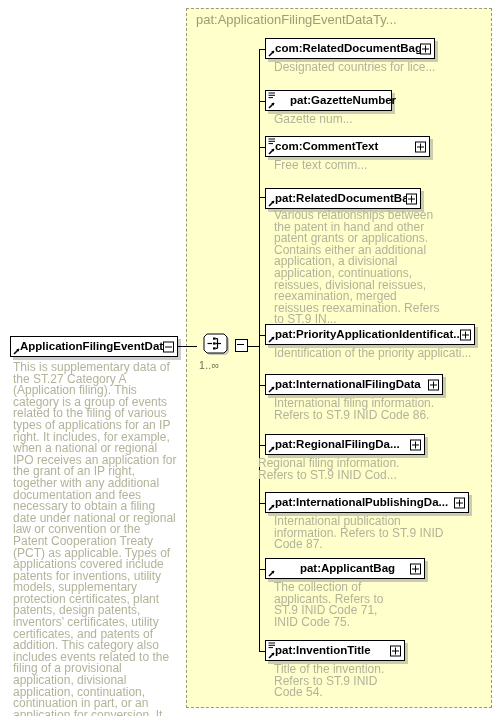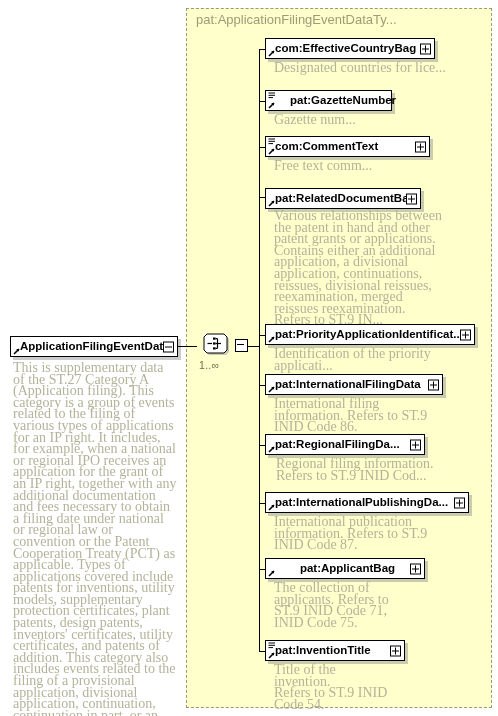--- a/index.html
+++ b/index.html
@@ -102,24 +102,24 @@
     left: 4px;
     top: 1px;
     width: 1px;
     height: 7px;
     background: #000;
   }
 
   
   .annot {
     position: absolute;
-    font-size: 14px;
+    font-size: 12px;
     line-height: 11.6px;
     color: #b3b39a;
-    font-family: Liberation Serif, serif;
+    font-family: Liberation Sans, sans-serif;
     white-space: pre-line;
   }
 
   
   .line-h, .line-v {
     position: absolute;
     background: #000000;
   }
   .line-h { height: 1px; }
   .line-v { width: 1px; }
@@ -185,21 +185,21 @@
 <div class="line-h" style="left:247px; top:346px; width:13px;"></div>
 <div class="line-v" id="trunk" style="left: 259px; top: 49px; height: 602px;"></div>
 
 <div id="children-layer">
     <div class="line-h" style="left: 259px; top: 49px; width: 6px;"></div>
     <div class="node-box" style="left: 265px; top: 38px; width: 170px;">
       <svg class="corner-arrow" viewBox="0 0 7 7">
         <path d="M1 6 L6 1" stroke="#000" stroke-width="1.6" fill="none"></path>
         <path d="M6 1 L3.2 1 L6 3.8 Z" fill="#000"></path>
       </svg>
-      <span class="node-label">com:EffectiveCountryBag</span>
+      <span class="node-label">com:RelatedDocumentBag</span>
       <span class="togglebox plus"></span>
     </div>
     <div class="annot" style="left: 274px; top: 62px; width: 200px;">Designated countries for lice...</div>
     <div class="line-h" style="left: 259px; top: 101px; width: 6px;"></div>
     <div class="node-box" style="left: 265px; top: 90px; width: 127px; padding-left: 15px;">
       <svg class="doc-marker" viewBox="0 0 8 7">
         <line x1="0.5" y1="1" x2="7" y2="1" stroke="#000" stroke-width="1"></line>
         <line x1="0.5" y1="3.3" x2="7" y2="3.3" stroke="#000" stroke-width="1"></line>
         <line x1="0.5" y1="5.6" x2="5" y2="5.6" stroke="#000" stroke-width="1"></line>
       </svg>
@@ -257,21 +257,21 @@
     <div class="annot" style="left: 274px; top: 398px; width: 178px;">International filing information. Refers to ST.9 INID Code 86.</div>
     <div class="line-h" style="left: 259px; top: 445px; width: 6px;"></div>
     <div class="node-box" style="left: 265px; top: 434px; width: 160px;">
       <svg class="corner-arrow" viewBox="0 0 7 7">
         <path d="M1 6 L6 1" stroke="#000" stroke-width="1.6" fill="none"></path>
         <path d="M6 1 L3.2 1 L6 3.8 Z" fill="#000"></path>
       </svg>
       <span class="node-label">pat:RegionalFilingDa...</span>
       <span class="togglebox plus"></span>
     </div>
-    <div class="annot" style="left: 276px; top: 458px; width: 170px;">Regional filing information.
+    <div class="annot" style="left: 258px; top: 458px; width: 170px;">Regional filing information.
 Refers to ST.9 INID Cod...</div>
     <div class="line-h" style="left: 259px; top: 503px; width: 6px;"></div>
     <div class="node-box" style="left: 265px; top: 492px; width: 204px;">
       <svg class="corner-arrow" viewBox="0 0 7 7">
         <path d="M1 6 L6 1" stroke="#000" stroke-width="1.6" fill="none"></path>
         <path d="M6 1 L3.2 1 L6 3.8 Z" fill="#000"></path>
       </svg>
       <span class="node-label">pat:InternationalPublishingDa...</span>
       <span class="togglebox plus"></span>
     </div>

